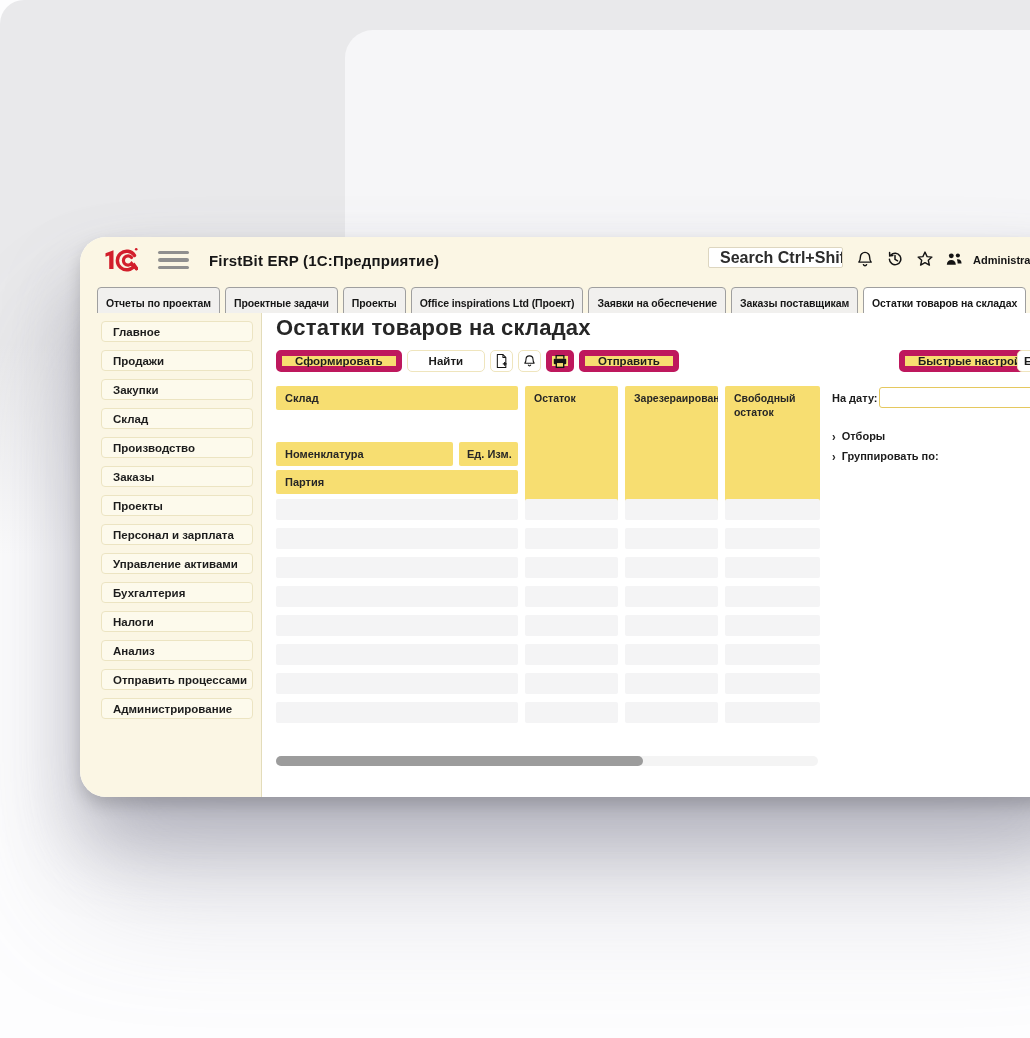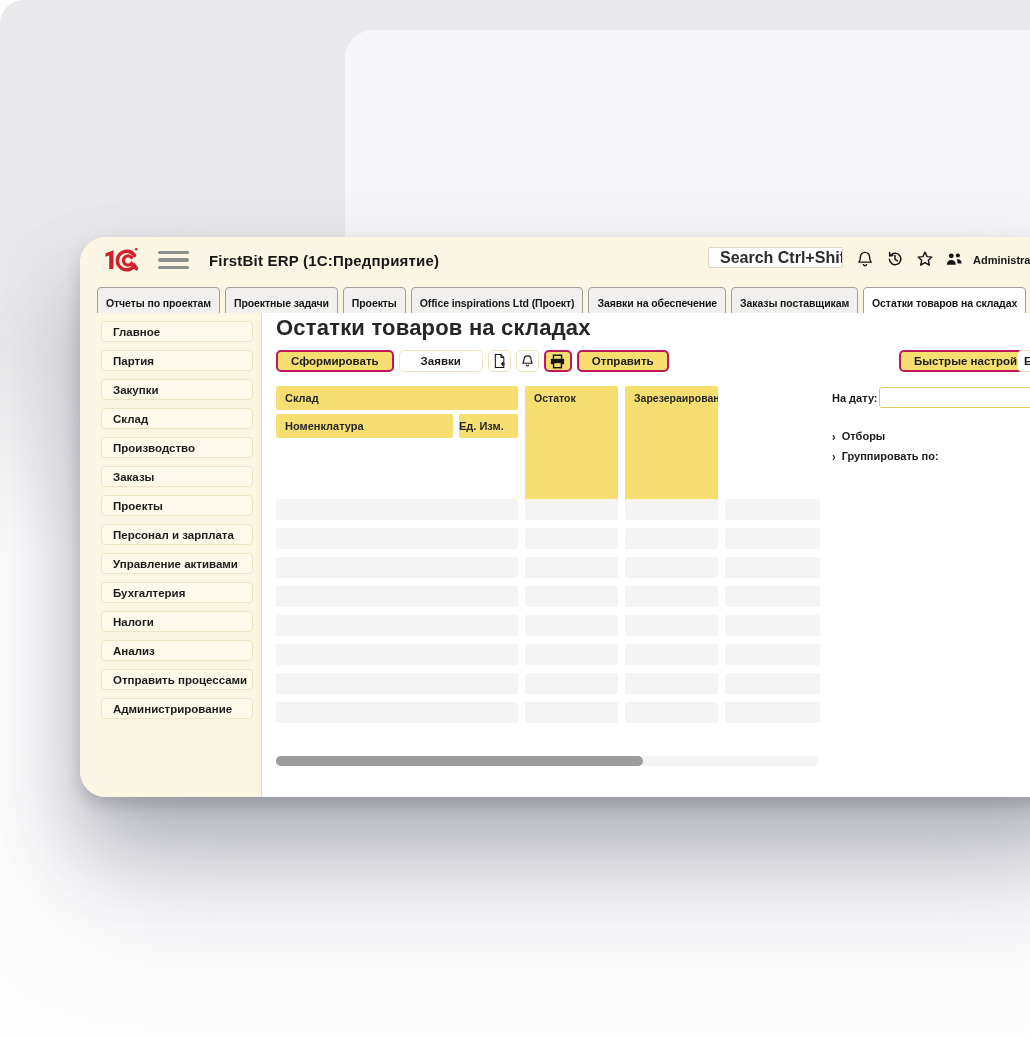--- a/index.html
+++ b/index.html
@@ -70,38 +70,38 @@
     font-size:11.5px;font-weight:600;color:#1c1c1c;white-space:nowrap;cursor:pointer;
   }
   .main{flex:1;position:relative;background:#fff;}
   .page-title{position:absolute;left:14px;top:2px;font-size:22px;font-weight:600;color:#262626;letter-spacing:.2px;white-space:nowrap;}
   
   .toolbar{position:absolute;left:14px;top:37px;display:flex;gap:5px;height:22px;}
   .btn{
     height:22px;box-sizing:border-box;display:flex;align-items:center;justify-content:center;
     border-radius:5px;font-size:11.5px;font-weight:bold;color:#1c1c1c;white-space:nowrap;cursor:pointer;
   }
-  .btn-yellow{background:#f7de71;border:2px solid #be185d;padding:0 13px;}
+  .btn-yellow{background:#f7de71;border:6px solid #be185d;padding:0 13px;}
   .btn-white{background:#fff;border:1px solid #efe5bd;padding:0 21px;}
   .btn-icon{width:23px;padding:0;}
   .btn-icon svg{width:15px;height:16px;display:block;}
   .btn-icon-y{width:28px;padding:0;}
   .quick-btn{position:absolute;left:637px;top:37px;}
   .more-btn{position:absolute;left:755px;top:37px;padding:0 6px;}
   
   .thead{position:absolute;left:14px;top:73px;display:grid;grid-template-columns:242px 93px 93px 95px;column-gap:7px;}
   .hstack{display:flex;flex-direction:column;gap:4px;}
   .hcell{
     background:#f7de71;border-radius:2px;height:24px;box-sizing:border-box;
     display:flex;align-items:center;padding-left:9px;
     font-size:11px;font-weight:bold;color:#262626;cursor:pointer;overflow:hidden;
   }
-  .hrow2{display:flex;gap:6px;}
+  .hrow2{display:flex;gap:6px;margin-top:28px;}
   .hrow2 .w-nom{flex:0 0 177px;}
-  .hrow2 .w-ed{flex:0 0 59px;padding-left:0;text-align:right;}
+  .hrow2 .w-ed{flex:0 0 59px;padding-left:8px;text-align:right;}
   .hcol{
     background:#f7de71;border-radius:2px;height:132px;box-sizing:border-box;
     padding:6px 11px 0 9px;font-size:10.5px;font-weight:bold;color:#262626;line-height:1.3;cursor:pointer;overflow:hidden;
   }
   
   .rows{position:absolute;left:14px;top:186px;}
   .empty-row{display:grid;grid-template-columns:242px 93px 93px 95px;column-gap:7px;margin-bottom:8px;}
   .empty-row div{height:21px;background:#f4f4f5;border-radius:2px;}
   
   .hscroll{position:absolute;left:14px;top:443px;width:542px;height:10px;background:#f4f4f4;border-radius:5px;cursor:pointer;}
@@ -181,41 +181,41 @@
     <div class="tab">Проекты</div>
     <div class="tab">Office inspirations Ltd (Проект)</div>
     <div class="tab">Заявки на обеспечение</div>
     <div class="tab">Заказы поставщикам</div>
     <div class="tab active">Остатки товаров на складах</div>
   </div>
 
   <div class="win-body">
     <div class="sidebar">
       <div class="side-item">Главное</div>
-      <div class="side-item">Партия</div>
+      <div class="side-item">Продажи</div>
       <div class="side-item">Закупки</div>
       <div class="side-item">Склад</div>
       <div class="side-item">Производство</div>
       <div class="side-item">Заказы</div>
       <div class="side-item">Проекты</div>
       <div class="side-item">Персонал и зарплата</div>
       <div class="side-item">Управление активами</div>
       <div class="side-item">Бухгалтерия</div>
       <div class="side-item">Налоги</div>
       <div class="side-item">Анализ</div>
       <div class="side-item">Отправить процессами</div>
       <div class="side-item">Администрирование</div>
     </div>
 
     <div class="main">
       <div class="page-title">Остатки товаров на складах</div>
 
       <div class="toolbar">
         <div class="btn btn-yellow">Сформировать</div>
-        <div class="btn btn-white">Заявки</div>
+        <div class="btn btn-white">Найти</div>
         <div class="btn btn-white btn-icon">
           <svg viewBox="0 0 18 20" fill="none" stroke="#141414" stroke-width="1.3" stroke-linejoin="round">
             <path d="M3.8 2 H10.8 L14.4 5.6 V18 H3.8 Z"></path>
             <path d="M10.8 2 V5.6 H14.4"></path>
             <path d="M10.6 13.6 H15.4 M13 11.2 V16" stroke-width="1.5"></path>
           </svg>
         </div>
         <div class="btn btn-white btn-icon">
           <svg viewBox="0 0 18 18" fill="none" stroke="#141414" stroke-width="1.3" stroke-linejoin="round" stroke-linecap="round">
             <path d="M9 2.8 a4.2 4.2 0 0 1 4.2 4.2 c0 2.8 .8 3.9 1.4 4.6 H3.4 c.6-.7 1.4-1.8 1.4-4.6 A4.2 4.2 0 0 1 9 2.8 Z"></path>
@@ -235,23 +235,25 @@
       <div class="btn btn-yellow quick-btn">Быстрые настройки</div>
       <div class="btn btn-white more-btn">Ещё</div>
 
       <div class="thead">
         <div class="hstack">
           <div class="hcell">Склад</div>
           <div class="hrow2">
             <div class="hcell w-nom">Номенклатура</div>
             <div class="hcell w-ed">Ед. Изм.</div>
           </div>
+          <div class="hcell">Партия</div>
         </div>
         <div class="hcol">Остаток</div>
         <div class="hcol">Зарезераировано</div>
+        <div class="hcol">Свободный остаток</div>
       </div>
 
       <div class="rows">
         <div class="empty-row">
           <div></div>
           <div></div>
           <div></div>
           <div></div>
         </div>
       <div class="empty-row">

